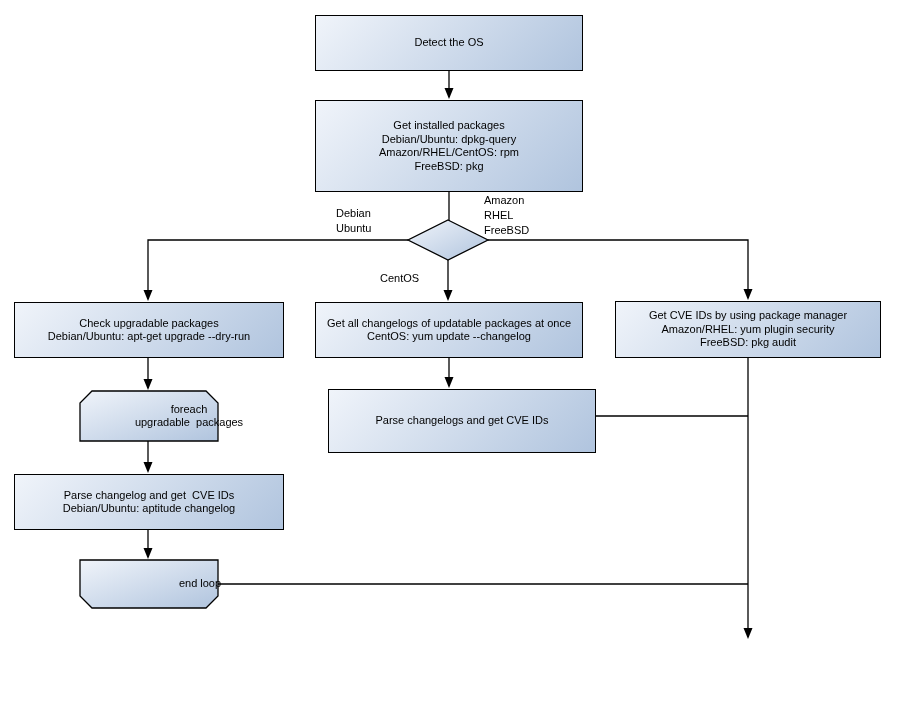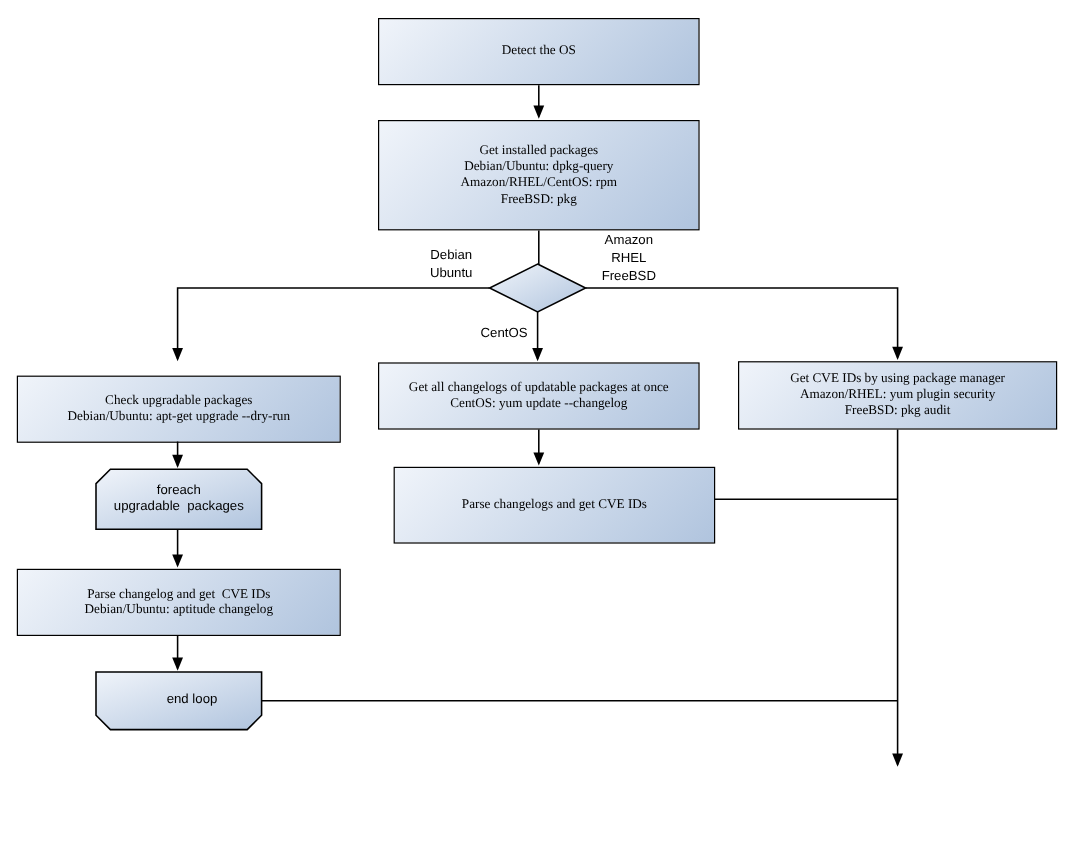--- a/index.html
+++ b/index.html
@@ -18,36 +18,36 @@
     box-sizing: border-box;
     border: 1.5px solid #000000;
     background: linear-gradient(135deg, #f0f4fa 0%, #b0c4de 100%);
     display: flex;
     align-items: center;
     justify-content: center;
     text-align: center;
     font-size: 11px;
     line-height: 13.5px;
     white-space: pre-wrap;
-    font-family: Liberation Serif, serif;
   }
   .shape-label {
     position: absolute;
     display: flex;
     align-items: center;
     justify-content: center;
     text-align: center;
     font-size: 11px;
     line-height: 13.5px;
     white-space: pre-wrap;
     pointer-events: none;
+    margin-left: 40px;
   }
   .edge-label {
     position: absolute;
-    text-align: center;
+    text-align: left;
     font-size: 11px;
     line-height: 15px;
     white-space: pre-wrap;
   }
 </style>
 </head>
 <body>
 
 <div id="canvas">
 
@@ -97,21 +97,21 @@
     <span>Detect the OS</span>
   </div>
 
   <div class="node" style="left:315px;top:100px;width:268px;height:92px">
     <span>Get installed packages
 Debian/Ubuntu: dpkg-query
 Amazon/RHEL/CentOS: rpm
 FreeBSD: pkg</span>
   </div>
 
-  <div class="node" style="left:14px;top:313px;width:270px;height:56px">
+  <div class="node" style="left:14px;top:302px;width:270px;height:56px">
     <span>Check upgradable packages
 Debian/Ubuntu: apt-get upgrade --dry-run</span>
   </div>
 
   <div class="node" style="left:315px;top:302px;width:268px;height:56px">
     <span>Get all changelogs of updatable packages at once
 CentOS: yum update --changelog</span>
   </div>
 
   <div class="node" style="left:615px;top:301px;width:266px;height:57px">

